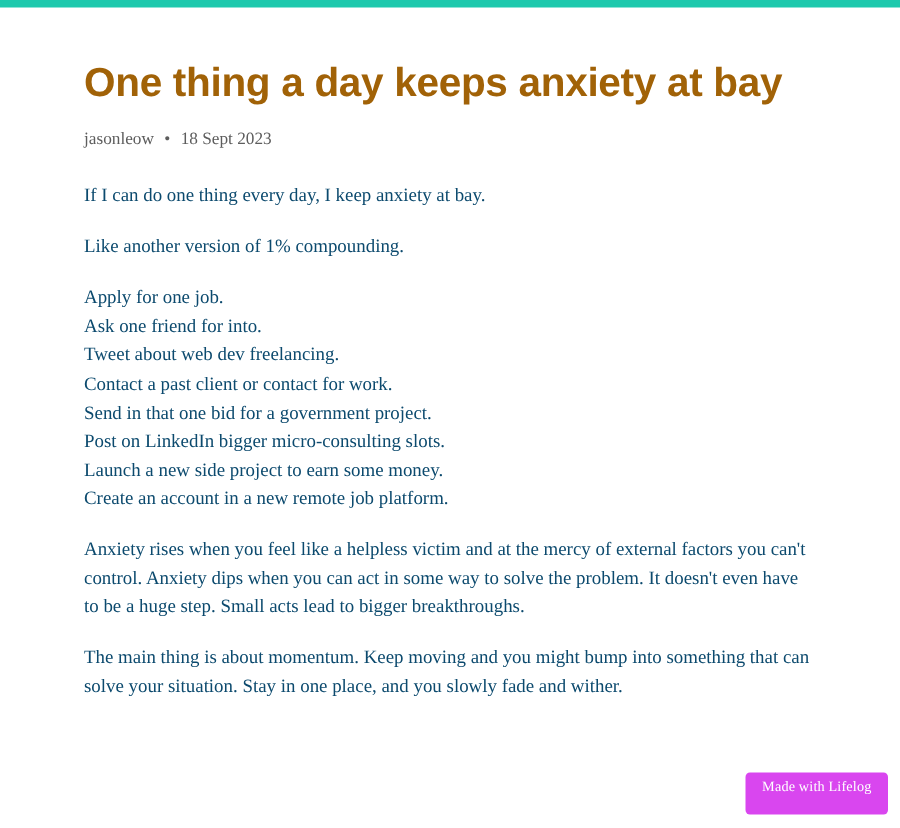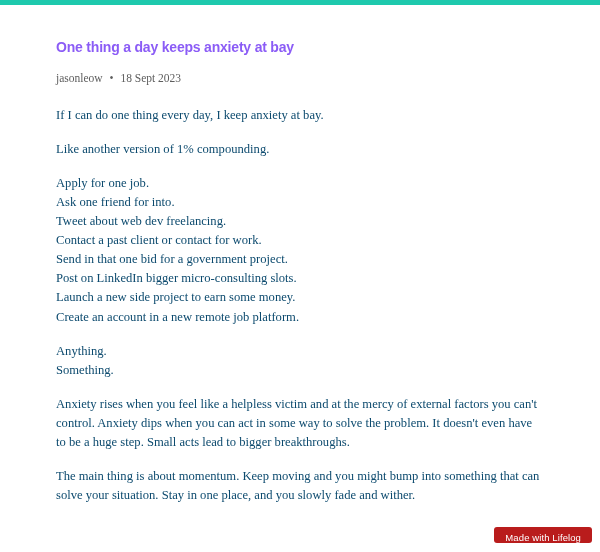--- a/index.html
+++ b/index.html
@@ -18,23 +18,23 @@
   .top-bar {
     height: 5px;
     width: 100%;
     background: #1ec9ad;
   }
   .page {
     padding: 34px 56px 0 56px;
   }
   .post-title {
     font-family: "Liberation Sans", sans-serif;
-    font-size: 14px;
+    font-size: 27px;
     font-weight: bold;
-    color: #8b5cf6;
+    color: #a16207;
     letter-spacing: -0.2px;
     margin: 0 0 16px 0;
     line-height: 1.2;
   }
   .post-meta {
     font-family: Liberation Serif, serif;
     font-size: 11.5px;
     color: #5d5d5d;
     margin-bottom: 22px;
   }
@@ -52,25 +52,25 @@
   .post-body p.list-block {
     line-height: 1.52;
   }
   .post-body p:last-child {
     margin-bottom: 0;
   }
   .badge {
     position: absolute;
     right: 8px;
     bottom: 9px;
-    background: #b91c1c;
+    background: #d946ef;
     color: #ffffff;
-    font-family: Liberation Sans, sans-serif;
+    font-family: Liberation Serif, serif;
     font-size: 9.5px;
-    padding: 6px 11px 1px 11px;
+    padding: 6px 11px 13px 11px;
     border-radius: 3px;
     line-height: 1;
     letter-spacing: 0.1px;
     cursor: pointer;
   }
 </style>
 </head>
 <body>
 
 <div class="top-bar"></div>
@@ -93,24 +93,20 @@
       <span>Apply for one job.</span><br>
       <span>Ask one friend for into.</span><br>
       <span>Tweet about web dev freelancing.</span><br>
       <span>Contact a past client or contact for work.</span><br>
       <span>Send in that one bid for a government project.</span><br>
       <span>Post on LinkedIn bigger micro-consulting slots.</span><br>
       <span>Launch a new side project to earn some money.</span><br>
       <span>Create an account in a new remote job platform.</span>
     </p>
 
-    <p class="list-block">
-      <span>Anything.</span><br>
-      <span>Something.</span>
-    </p>
 
     <p>Anxiety rises when you feel like a helpless victim and at the mercy of external factors you can't control. Anxiety dips when you can act in some way to solve the problem. It doesn't even have to be a huge step. Small acts lead to bigger breakthroughs.</p>
     <p>The main thing is about momentum. Keep moving and you might bump into something that can solve your situation. Stay in one place, and you slowly fade and wither.</p>
 
   </div>
 </div>
 
 <div class="badge">Made with Lifelog</div>
 
 </body></html>

